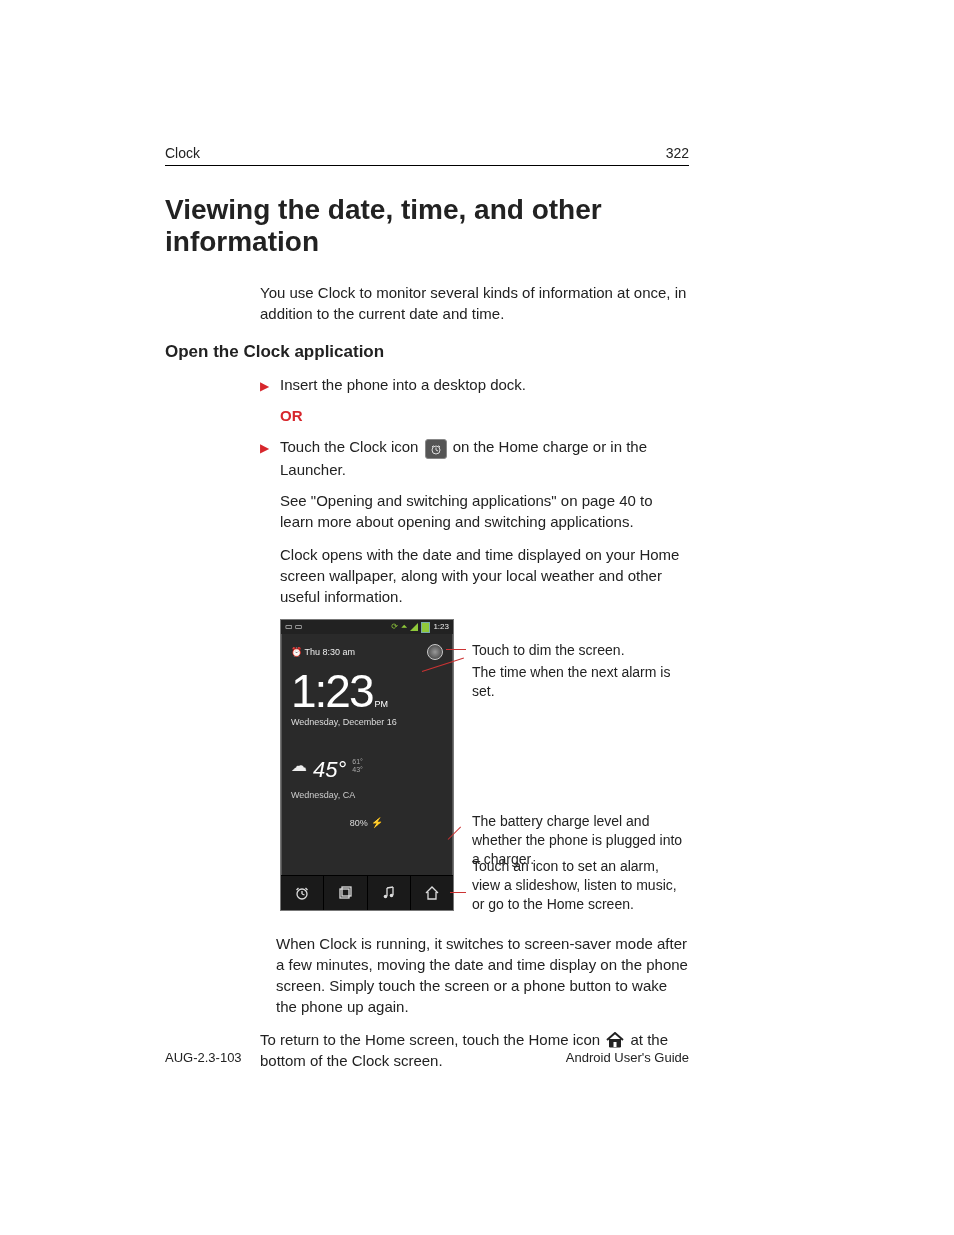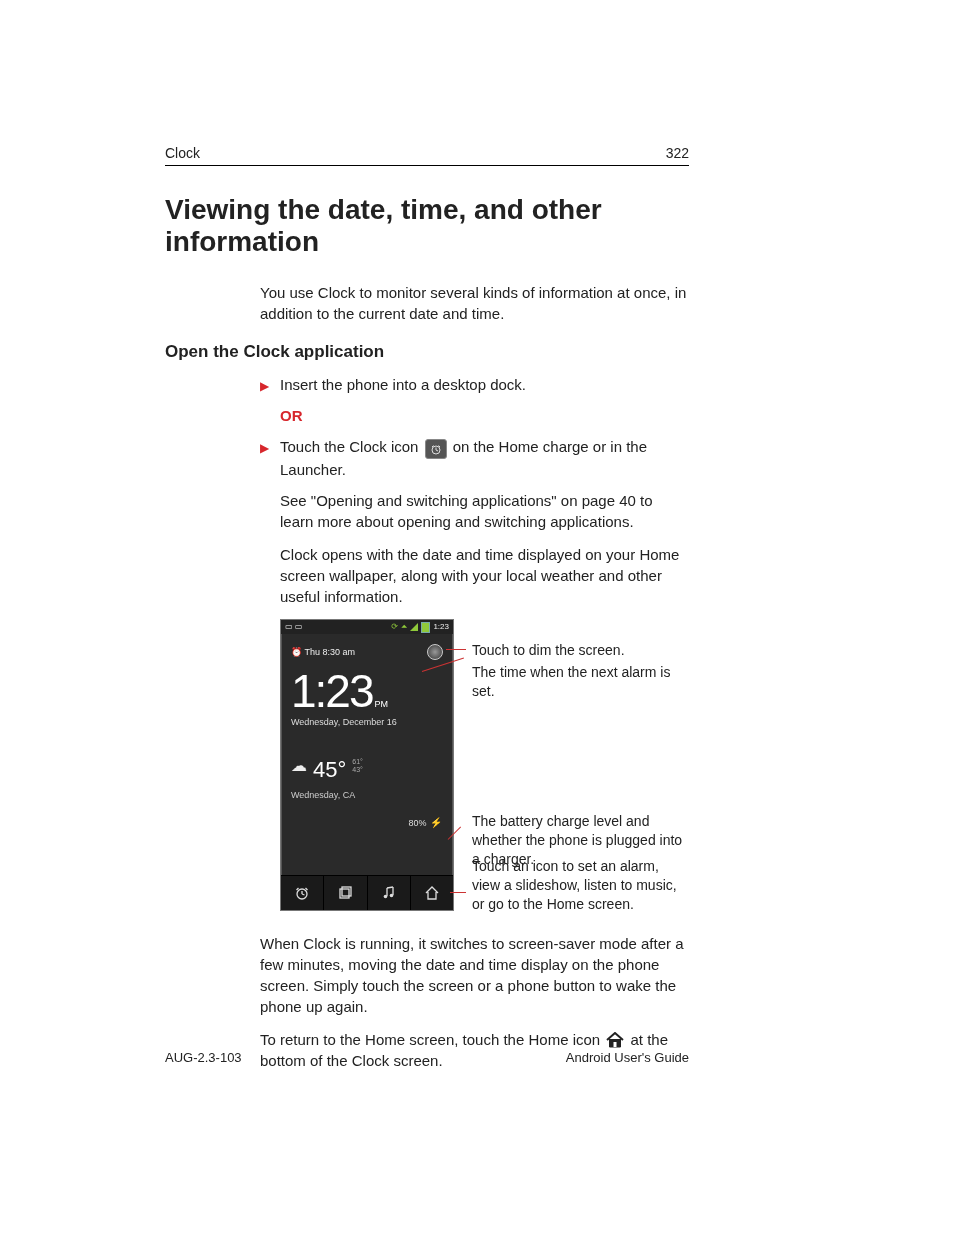--- a/index.html
+++ b/index.html
@@ -134,25 +134,25 @@
     padding: 4px 10px 0 10px;
     line-height: 1;
     color:#fff;
   }
   .bigtime .pm { font-size:9px; letter-spacing:0; margin-left:2px;}
   .datestr { font-size:9px; padding: 2px 10px 14px 10px; color:#ddd;}
   .weather {
     padding: 12px 10px 0 10px;
     display:flex; align-items:flex-start; gap:6px;
   }
-  .weather .deg { font-size:22px; color:#fff; }
+  .weather .deg { font-size:22px; color:#fff;font-style:italic; }
   .weather .hilo { font-size:7px; color:#aaa; line-height:1.2; padding-top:3px;}
   .city { font-size:9px; padding: 4px 10px 14px 10px; color:#ccc;}
   .batrow {
-    display:flex; justify-content:flex-end; gap:4px;
+    display:flex; justify-content:center; gap:4px;
     font-size:9px; padding: 0 10px 4px 10px; color:#ddd; align-items:center;
   }
   .plug { font-size:10px;}
   .bottombar {
     position:absolute; bottom:0; left:0; right:0;
     height: 34px;
     background:#1a1a1a;
     border-top:1px solid #000;
     display:flex;
   }
@@ -308,21 +308,21 @@
       <div class="leader" style="left:142px; top:52px; width:44px; transform:rotate(-18deg); transform-origin:left center;"></div>
       <div class="leader" style="left:168px; top:220px; width:18px; transform:rotate(-45deg); transform-origin:left center;"></div>
       <div class="leader" style="left:170px; top:273px; width:16px;"></div>
 
       <div class="callout" style="left:192px; top:22px;">Touch to dim the screen.</div>
       <div class="callout" style="left:192px; top:44px;">The time when the next alarm is set.</div>
       <div class="callout" style="left:192px; top:238px;">Touch an icon to set an alarm, view a slideshow, listen to music, or go to the Home screen.</div>
       <div class="callout" style="left:192px; top:193px;">The battery charge level and whether the phone is plugged into a charger.</div>
     </div>
 
-    <div class="para" style="margin-left:0;">When Clock is running, it switches to screen-saver mode after a few minutes, moving the date and time display on the phone screen. Simply touch the screen or a phone button to wake the phone up again.</div>
+    <div class="para" style="margin-left:16px;">When Clock is running, it switches to screen-saver mode after a few minutes, moving the date and time display on the phone screen. Simply touch the screen or a phone button to wake the phone up again.</div>
 
     <div class="para" style="margin-left:0;">
       <span>To return to the Home screen, touch the Home icon </span>
       <span class="inline-home">
         <svg width="18" height="16" viewBox="0 0 18 16">
           <path d="M1 8 L9 1 L17 8" fill="none" stroke="#222" stroke-width="2"></path>
           <path d="M3.5 7 L3.5 15 L14.5 15 L14.5 7" fill="#222" stroke="#222" stroke-width="1"></path>
           <rect x="7.5" y="10" width="3" height="5" fill="#fff"></rect>
         </svg>
       </span>

